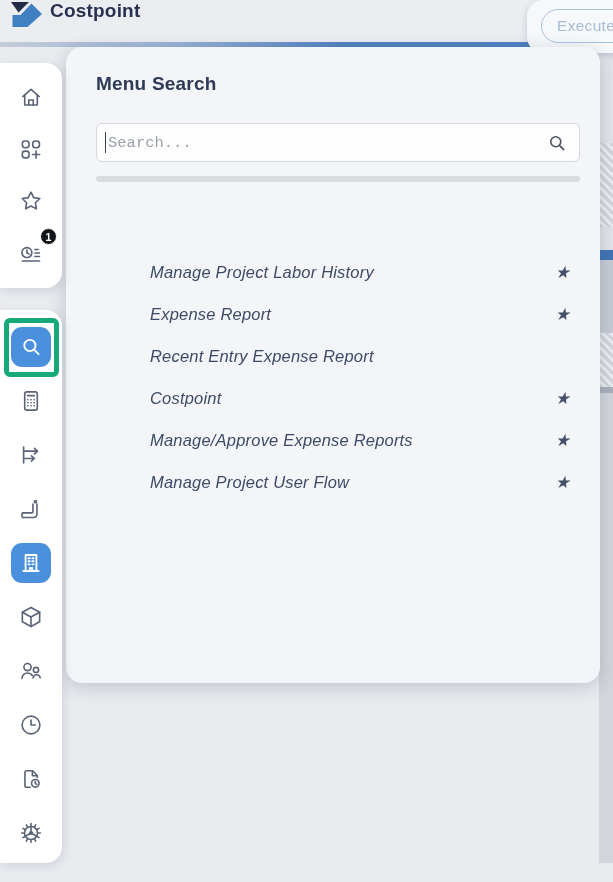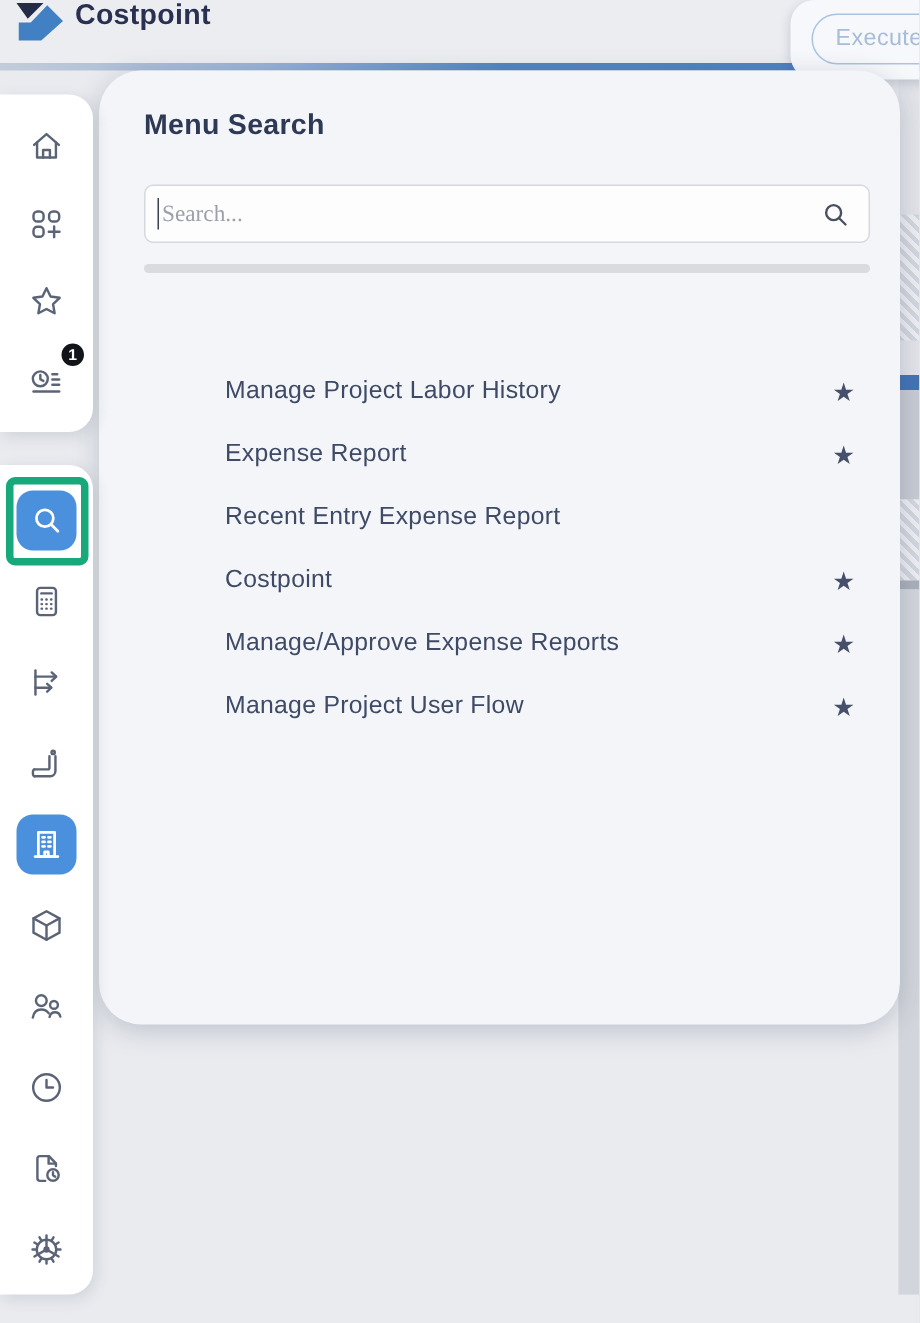--- a/index.html
+++ b/index.html
@@ -28,39 +28,39 @@
             display:flex; align-items:center; padding-left:15px; cursor:pointer; }
 
   
   .bg-sliver { position:absolute; left:599px; top:47px; width:14px; height:816px;
             background:#e2e4e9; z-index:0; }
   .bg-sliver .frag { position:absolute; left:0; width:100%; }
   .hatch { background:repeating-linear-gradient(45deg,#d2d6de 0 3px,#eceef2 3px 6px); }
 
   
   .overlay { position:absolute; left:66px; top:47px; width:534px; height:636px;
-            background:#f3f5f8; border-radius:28px; z-index:3;
+            background:#f3f5f8; border-radius:16px; z-index:3;
             box-shadow:0 4px 18px rgba(45,55,85,.22); }
   .panel-title { position:absolute; left:30px; top:26px; font-size:19px; font-weight:bold;
             color:#2e3a55; letter-spacing:.2px; }
   .search-box { position:absolute; left:30px; top:76px; width:484px; height:39px;
             background:#fdfdfe; border:1px solid #d5d8dd; border-radius:6px; }
   .search-input { position:absolute; inset:0; width:100%; height:100%; border:none;
             background:transparent; outline:none; padding:0 42px 0 11px; font-size:15.5px;
-            font-family:Liberation Serif, serif; color:#333; }
+            font-family:Liberation Mono, monospace; color:#333; }
   .search-input::placeholder { color:#9ba1ac; opacity:1; }
   .caret { position:absolute; left:8px; top:8px; width:1.4px; height:21px; background:#3c414c; }
   .search-glyph { position:absolute; right:12px; top:9px; width:20px; height:20px; }
   .divider { position:absolute; left:30px; top:129px; width:484px; height:6px;
             background:#d9dbdf; border-radius:3px; }
   .recent-heading { position:absolute; left:43px; top:166px; font-size:16.5px;
             font-weight:bold; color:#33405c; letter-spacing:.2px; }
   .recent-list { position:absolute; left:84px; top:204px; width:420px; }
-  .recent-row { height:42px; display:flex; align-items:flex-start; justify-content:space-between;
-            cursor:pointer; }
+  .recent-row { height:42px; display:flex; align-items:center; justify-content:space-between;
+            cursor:pointer;font-style:italic; }
   .recent-label { font-size:16.5px; color:#3e4a66; font-weight:500; letter-spacing:.2px; }
   .recent-star { width:22px; text-align:right; font-size:17px; color:#46506a; }
 
   
   .side-group { position:absolute; left:0; width:62px; background:#fff;
             border-radius:0 16px 16px 0; box-shadow:2px 3px 10px rgba(60,70,95,.14);
             display:flex; flex-direction:column; align-items:center; z-index:4; }
   .side1 { top:63px; height:225px; padding-top:14px; gap:12px; }
   .side2 { top:310px; height:553px; padding-top:17px; gap:14px; }
   .side-item { position:relative; width:40px; height:40px; flex:0 0 auto; border-radius:11px;

